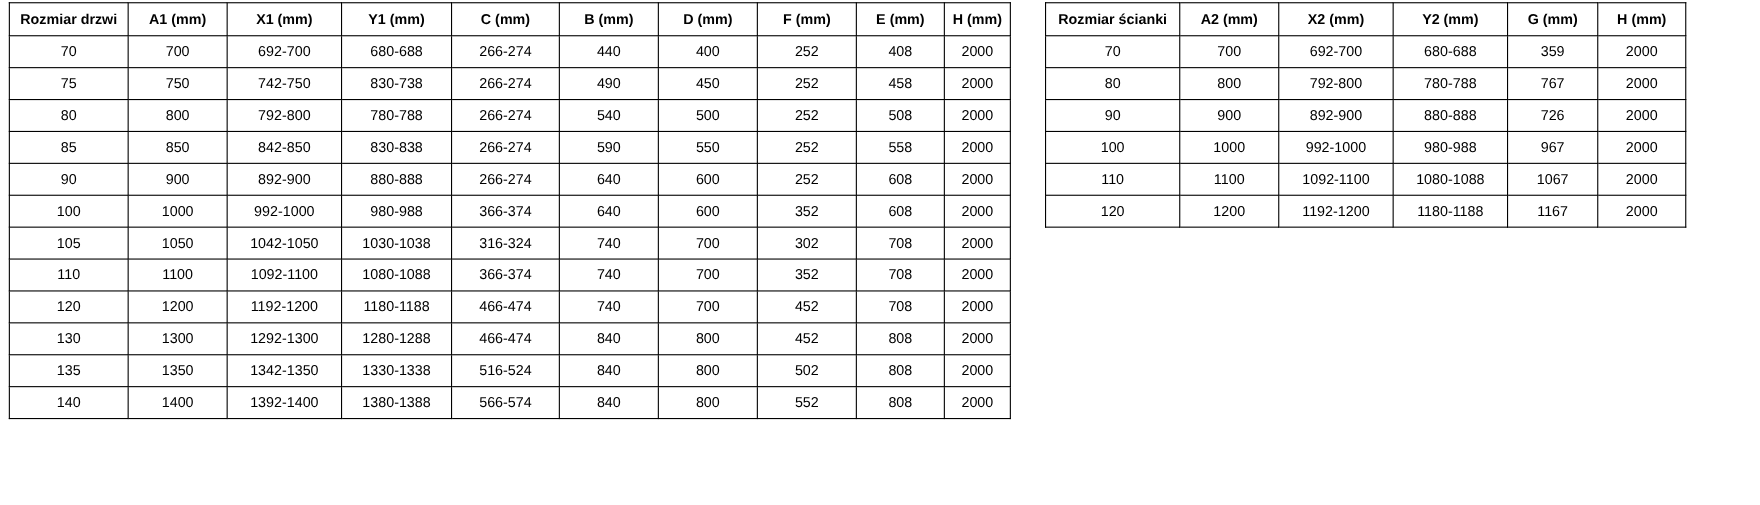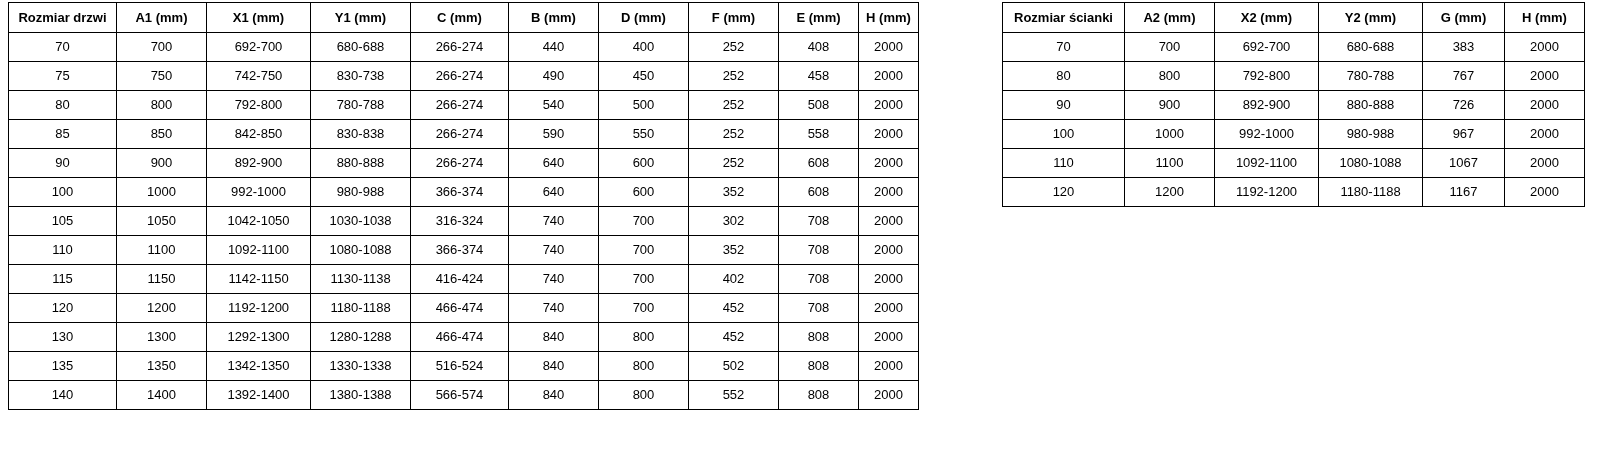--- a/index.html
+++ b/index.html
@@ -18,21 +18,21 @@
     position: relative;
     width: 1600px;
     height: 459px;
     box-sizing: border-box;
   }
   .table-wrap {
     position: absolute;
     top: 2px;
   }
   #door-table-wrap { left: 8px; }
-  #wall-table-wrap { left: 1002px; }
+  #wall-table-wrap { left: 950px; }
 
   table.spec {
     border-collapse: collapse;
     table-layout: fixed;
     font-size: 13px;
   }
   table.spec th,
   table.spec td {
     border: 1px solid #000000;
     text-align: center;
@@ -193,32 +193,20 @@
             <td>1092-1100</td>
             <td>1080-1088</td>
             <td>366-374</td>
             <td>740</td>
             <td>700</td>
             <td>352</td>
             <td>708</td>
             <td>2000</td>
           </tr>
           <tr>
-            <td>115</td>
-            <td>1150</td>
-            <td>1142-1150</td>
-            <td>1130-1138</td>
-            <td>416-424</td>
-            <td>740</td>
-            <td>700</td>
-            <td>402</td>
-            <td>708</td>
-            <td>2000</td>
-          </tr>
-          <tr>
             <td>120</td>
             <td>1200</td>
             <td>1192-1200</td>
             <td>1180-1188</td>
             <td>466-474</td>
             <td>740</td>
             <td>700</td>
             <td>452</td>
             <td>708</td>
             <td>2000</td>
@@ -282,21 +270,21 @@
             <th>G (mm)</th>
             <th>H (mm)</th>
           </tr>
       </thead>
       <tbody>
           <tr>
             <td>70</td>
             <td>700</td>
             <td>692-700</td>
             <td>680-688</td>
-            <td>383</td>
+            <td>359</td>
             <td>2000</td>
           </tr>
           <tr>
             <td>80</td>
             <td>800</td>
             <td>792-800</td>
             <td>780-788</td>
             <td>767</td>
             <td>2000</td>
           </tr>

